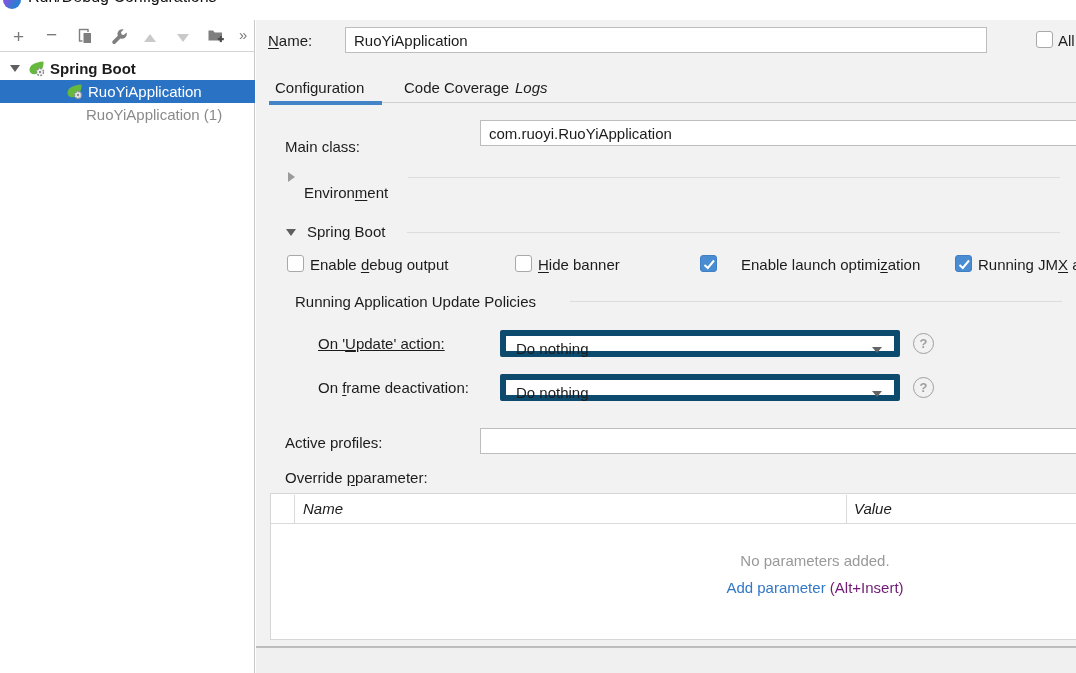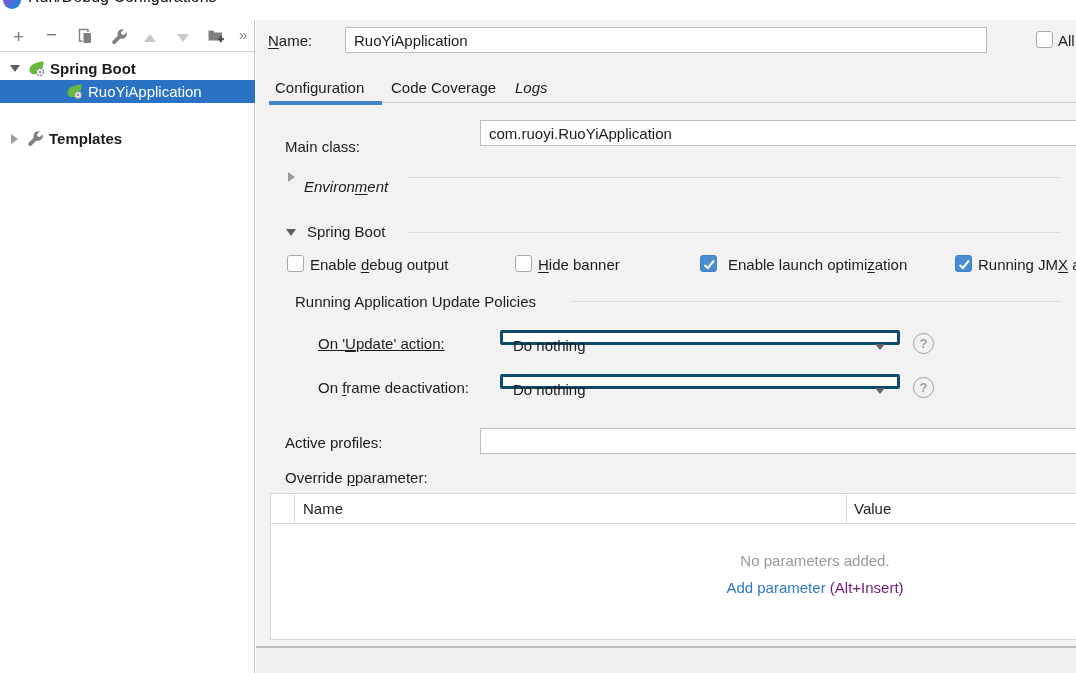--- a/index.html
+++ b/index.html
@@ -53,32 +53,32 @@
   .sec-line { position:absolute; height:1px; background:#dcdcdc; }
 
   
   .cb { position:absolute; width:17px; height:17px; background:#fff; border:1px solid #a9a9a9; border-radius:3px; }
   .cb.checked { background:#4a8cd2; border-color:#3f7fc4; }
   .cb svg { display:none; position:absolute; left:0; top:0; }
   .cb.checked svg { display:block; }
   .cb-label { position:absolute; white-space:nowrap; }
 
   
-  .dd { position:absolute; width:400px; height:15px; background:#fff; border:3px solid #0c4a6e; border-radius:2px; }
+  .dd { position:absolute; width:400px; height:27px; background:#fff; border:6px solid #0c4a6e; border-radius:2px; }
   .dd-value { position:absolute; left:10px; top:4px; }
   .dd-arrow { position:absolute; right:12px; top:11px; width:0; height:0;
     border-left:5px solid transparent; border-right:5px solid transparent; border-top:6px solid #646464; }
   .help { position:absolute; width:21px; height:21px; border:1.5px solid #9f9f9f; border-radius:50%;
     color:#9f9f9f; font-size:13px; font-weight:bold; text-align:center; line-height:19px; }
 
   
   .param-table { position:absolute; left:14px; top:473px; width:1090px; height:147px; background:#fff; border:1px solid #d6d6d6; }
   .pt-header { position:absolute; left:0; top:0; width:100%; height:30px; border-bottom:1px solid #d9d9d9; }
   .pt-colsep { position:absolute; top:1px; width:1px; height:28px; background:#d9d9d9; }
-  .pt-h-label { position:absolute; top:6px; color:#1c1c1c; }
+  .pt-h-label { position:absolute; top:6px; color:#1c1c1c;font-style:italic; }
   .pt-empty { position:absolute; left:0; width:100%; text-align:center; color:#999999; }
   .add-link { color:#3177c8; cursor:pointer; }
   .add-hint { color:#701a75; }
 </style>
 </head>
 <body>
 
 <div class="screen">
 
   <div class="titlebar">
@@ -129,52 +129,46 @@
       <span class="tree-ico" style="margin-left:66px;">
         <svg viewBox="0 0 16 16" width="17" height="17">
           <path d="M14.6,1.4 C14.9,7 12.4,13 6.4,13.4 C3.4,13.6 1.4,11.7 1.4,9.4 C1.4,4.9 6.1,1.9 14.6,1.4 Z" fill="#67b93d"></path>
           <circle cx="11.3" cy="11.3" r="3.3" fill="#e8e8e8" stroke="#8c8c8c" stroke-width="1.3" stroke-dasharray="1.9 1.1"></circle>
           <circle cx="11.3" cy="11.3" r="1.1" fill="#8c8c8c"></circle>
         </svg>
       </span>
       <span class="tree-label">RuoYiApplication</span>
     </div>
 
-
-    <div class="tree-row" style="top:107px;">
-      <span class="chev chev-right" style="margin-left:11px;"></span>
-      <span class="tree-ico" style="margin-left:9px;">
-        <svg viewBox="0 0 16 16" width="17" height="17">
-          <path fill="#7f7f7f" d="M14.7,4.3c0.6,1.9-0.1,4-1.8,5.1c-1.2,0.8-2.7,0.9-4,0.4l-4.7,4.7c-0.7,0.7-1.8,0.7-2.5,0 s-0.7-1.8,0-2.5l4.7-4.7C5.9,6,6,4.5,6.8,3.3C7.9,1.6,10,0.9,11.9,1.5L9.4,4l0.6,2l2,0.6L14.7,4.3z"></path>
-        </svg>
-      </span>
-      <span class="tree-label bold">Templates</span>
-    </div>
+    <div class="tree-row" style="top:83px;">
+      <span class="tree-label dim" style="margin-left:86px;">RuoYiApplication (1)</span>
+    </div>
+
   </div>
 
   <div class="content">
 
     <span class="lbl" style="left:12px; top:12px;"><span></span><span class="key">N</span><span>ame:</span></span>
     <input class="txt-input" style="left: 89px; top: 7px; width: 642px;" value="RuoYiApplication">
     <span class="cb" style="left:780px; top:11px;">
       
     </span>
     <span class="cb-label" style="left:802px; top:12px;">All</span>
 
     <span class="tab" style="left:19px;">Configuration</span>
-    <span class="tab" style="left:135px;">Code Coverage</span>
+    <span class="tab" style="left:148px;">Code Coverage</span>
     <span class="tab" style="left:259px;font-style:italic;">Logs</span>
     <div class="tab-line"></div>
     <div class="tab-underline"></div>
 
     <span class="lbl" style="left:29px; top:118px;">Main class:</span>
     <input class="txt-input" style="left: 224px; top: 100px; width: 610px;" value="com.ruoyi.RuoYiApplication">
 
     <span class="chev chev-right" style="position:absolute; left:32px; top:152px;"></span>
-    <span class="lbl" style="left:48px; top:158px;font-style:italic;"><span>Environ</span><span class="key">m</span><span>ent</span></span>
+    <span class="lbl" style="left:48px; top:164px;"><span>Environ</span><span class="key">m</span><span>ent</span></span>
     <div class="sec-line" style="left:152px; top:157px; width:652px;"></div>
 
     <span class="chev chev-down" style="position:absolute; left:30px; top:209px;"></span>
     <span class="lbl" style="left:51px; top:203px;"><span>Sprin</span><span class="key">g</span><span> Boot</span></span>
     <div class="sec-line" style="left:151px; top:212px; width:653px;"></div>
 
     <span class="cb" style="left:31px; top:235px;">
       
     </span>
     <span class="cb-label" style="left:54px; top:236px;"><span>Enable </span><span class="key">d</span><span>ebug output</span></span>
@@ -182,21 +176,21 @@
     <span class="cb" style="left:259px; top:235px;">
       
     </span>
     <span class="cb-label" style="left:282px; top:236px;"><span></span><span class="key">H</span><span>ide banner</span></span>
 
     <span class="cb checked" style="left:444px; top:235px;">
       <svg viewBox="0 0 17 17" width="17" height="17">
           <polyline points="3.5,9 6.8,12 13,4.5" fill="none" stroke="#fff" stroke-width="2"></polyline>
         </svg>
     </span>
-    <span class="cb-label" style="left:472px; top:236px;"><span>Enable launch optimi</span><span class="key">z</span><span>ation</span></span>
+    <span class="cb-label" style="left:485px; top:236px;"><span>Enable launch optimi</span><span class="key">z</span><span>ation</span></span>
 
     <span class="cb checked" style="left:699px; top:235px;">
       <svg viewBox="0 0 17 17" width="17" height="17">
           <polyline points="3.5,9 6.8,12 13,4.5" fill="none" stroke="#fff" stroke-width="2"></polyline>
         </svg>
     </span>
     <span class="cb-label" style="left:722px; top:236px;"><span>Running JM</span><span class="key">X</span><span> ag</span></span>
 
     <span class="lbl" style="left:39px; top:273px;">Running Application Update Policies</span>
     <div class="sec-line" style="left:314px; top:281px; width:492px;"></div>

